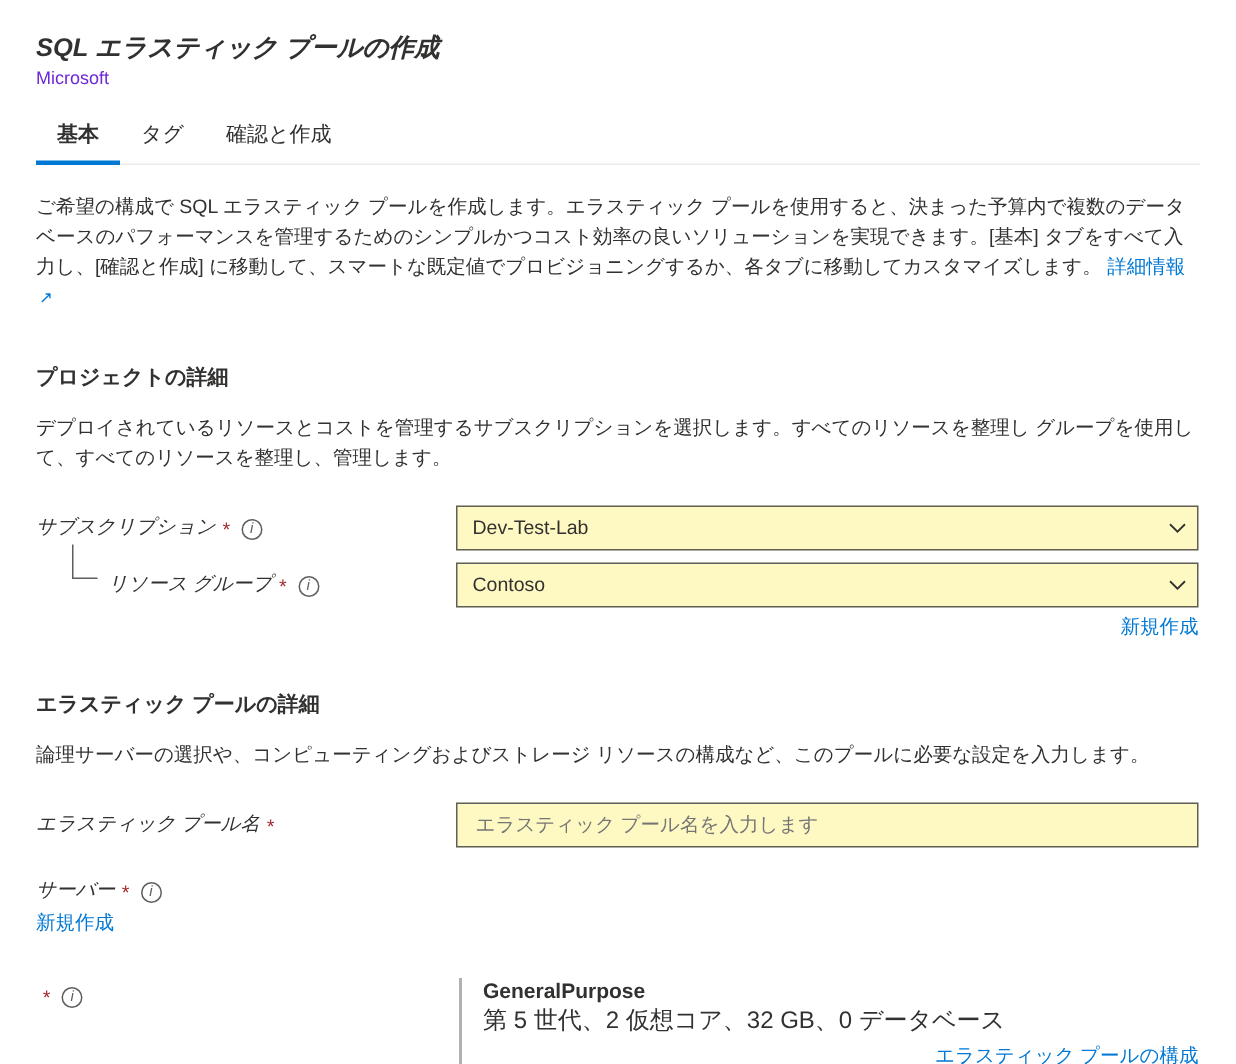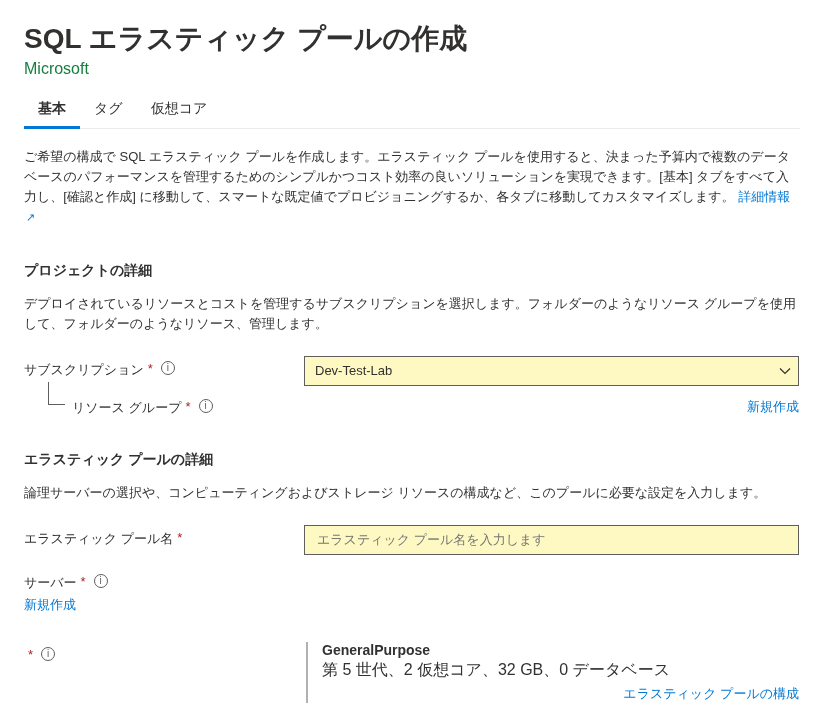--- a/index.html
+++ b/index.html
@@ -6,27 +6,28 @@
   body {
     margin: 0;
     padding: 20px 24px;
     font-family: "Segoe UI", "Yu Gothic UI", "Meiryo", sans-serif;
     font-size: 13px;
     color: #323130;
     width: 824px;
     background: #fff;
   }
   h1 {
-    font-size: 28px;
+    font-size: 17px;
     font-weight: 600;
     margin: 0 0 2px 0;
+    font-style: italic;
   }
   .publisher {
-    font-size: 16px;
-    color: #15803d;
+    font-size: 12px;
+    color: #6d28d9;
     margin-bottom: 14px;
   }
   .tabs {
     display: flex;
     border-bottom: 1px solid #edebe9;
     margin-bottom: 18px;
   }
   .tab {
     padding: 8px 14px;
     font-size: 14px;
@@ -66,23 +67,24 @@
   }
   .field-row {
     display: flex;
     align-items: flex-start;
     margin-bottom: 8px;
   }
   .field-label-col {
     width: 280px;
     flex-shrink: 0;
     display: flex;
-    align-items: flex-start;
+    align-items: flex-end;
     padding-top: 5px;
     font-size: 13px;
+    font-style: italic;
   }
   .field-label-col.indented {
     padding-left: 48px;
     position: relative;
   }
   .field-label-col.indented::before {
     content: "";
     position: absolute;
     left: 24px;
     top: -12px;
@@ -165,30 +167,30 @@
 </style>
 </head>
 <body>
 
 <h1>SQL エラスティック プールの作成</h1>
 <div class="publisher">Microsoft</div>
 
 <div class="tabs">
   <div class="tab active">基本</div>
   <div class="tab">タグ</div>
-  <div class="tab">仮想コア</div>
+  <div class="tab">確認と作成</div>
 </div>
 
 <div class="description">
   <span>ご希望の構成で SQL エラスティック プールを作成します。エラスティック プールを使用すると、決まった予算内で複数のデータベースのパフォーマンスを管理するためのシンプルかつコスト効率の良いソリューションを実現できます。[基本] タブをすべて入力し、[確認と作成] に移動して、スマートな既定値でプロビジョニングするか、各タブに移動してカスタマイズします。</span>
   <a class="link">詳細情報</a><span class="ext-icon">↗</span>
 </div>
 
 <div class="section-title">プロジェクトの詳細</div>
-<div class="section-sub">デプロイされているリソースとコストを管理するサブスクリプションを選択します。フォルダーのようなリソース グループを使用して、フォルダーのようなリソース、管理します。</div>
+<div class="section-sub">デプロイされているリソースとコストを管理するサブスクリプションを選択します。すべてのリソースを整理し グループを使用して、すべてのリソースを整理し、管理します。</div>
 
 <div class="field-row">
   <div class="field-label-col">
     <span>サブスクリプション</span>
       <span class="req">*</span>
     <span class="info-icon">i</span>
   </div>
   <div class="field-control-col">
     <div class="select-wrap">
       <div class="select-box">
@@ -203,20 +205,30 @@
   </div>
 </div>
 
 <div class="field-row" style="margin-bottom:4px;">
   <div class="field-label-col indented">
     <span>リソース グループ</span>
       <span class="req">*</span>
     <span class="info-icon">i</span>
   </div>
   <div class="field-control-col">
+    <div class="select-wrap">
+      <div class="select-box">
+        <span>Contoso</span>
+      </div>
+      <span class="chevron">
+        <svg width="12" height="12" viewBox="0 0 12 12">
+            <path d="M1 3.5 L6 8.5 L11 3.5" stroke="#323130" stroke-width="1.2" fill="none"></path>
+          </svg>
+      </span>
+    </div>
     <div class="sublink"><a class="link">新規作成</a></div>
   </div>
 </div>
 
 <div class="section-title">エラスティック プールの詳細</div>
 <div class="section-sub">論理サーバーの選択や、コンピューティングおよびストレージ リソースの構成など、このプールに必要な設定を入力します。</div>
 
 <div class="field-row">
   <div class="field-label-col">
     <span>エラスティック プール名</span>

